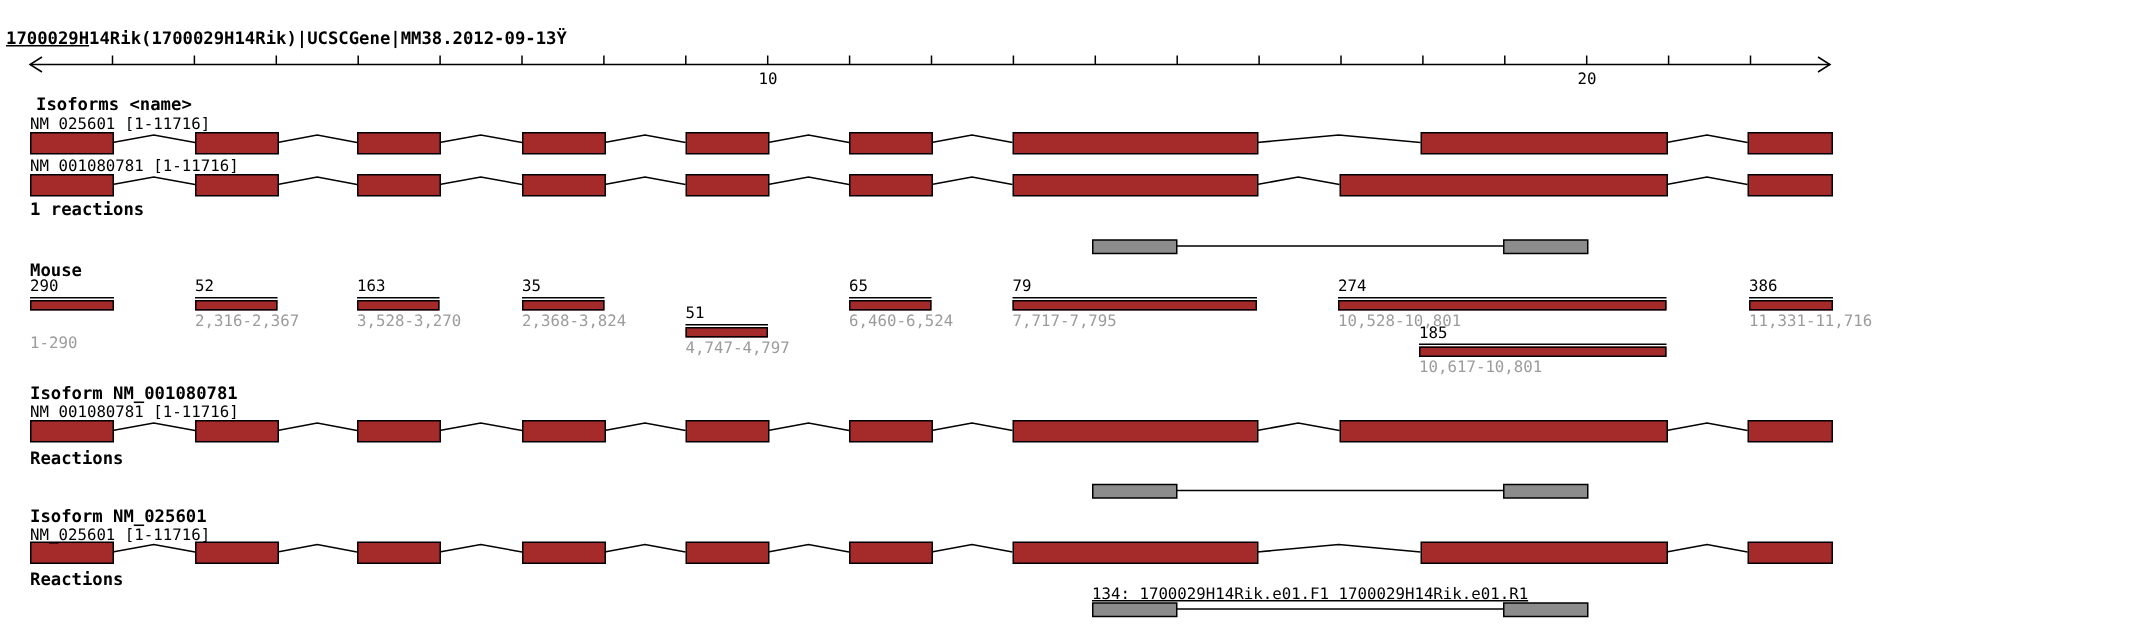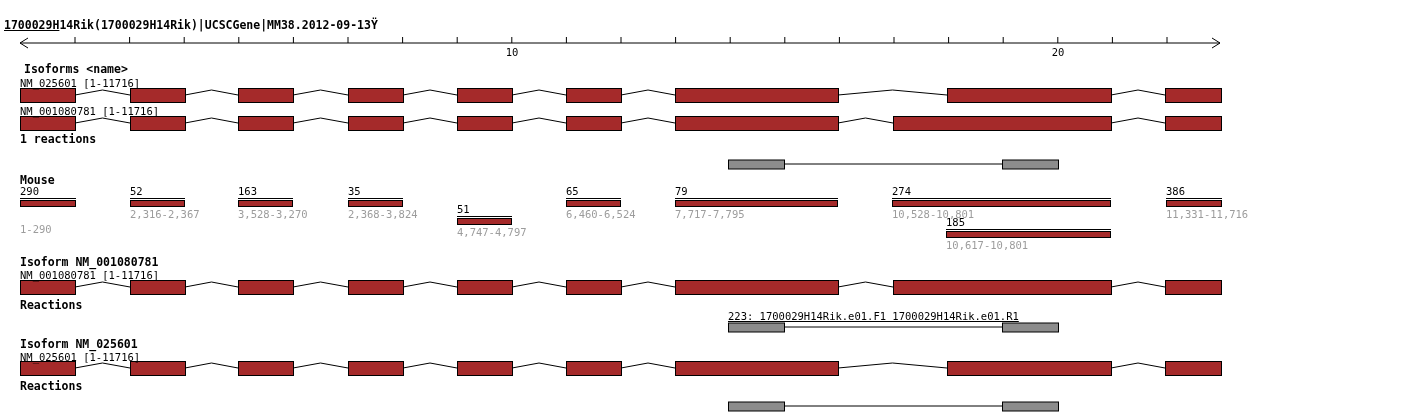--- a/index.html
+++ b/index.html
@@ -184,19 +184,19 @@
       <div class="exon-unit" style="left: 946px; top: 217px; width: 165px;">
         <div class="exon-num">185</div>
         <div class="exon-bar" style="background: rgb(165, 42, 42);"></div>
         <div class="exon-range" style="color: rgb(156, 156, 156);">10,617-10,801</div>
       </div>
     </div>
 
   <div class="lbl b" style="left:20px;top:256px">Isoform NM_001080781</div>
   <div class="lbl" style="left:20px;top:269px">NM_001080781 [1-11716]</div>
   <div class="lbl b" style="left:20px;top:299px">Reactions</div>
-  <div class="lbl u" style="left:728px;top:310px">223: 1700029H14Rik.e01.F1 1700029H14Rik.e01.R1</div>
 
   <div class="lbl b" style="left:20px;top:338px">Isoform NM_025601</div>
   <div class="lbl" style="left:20px;top:351px">NM_025601 [1-11716]</div>
   <div class="lbl b" style="left:20px;top:380px">Reactions</div>
+  <div class="lbl u" style="left:728px;top:390px">134: 1700029H14Rik.e01.F1 1700029H14Rik.e01.R1</div>
 
 </div>
 
 </body></html>

